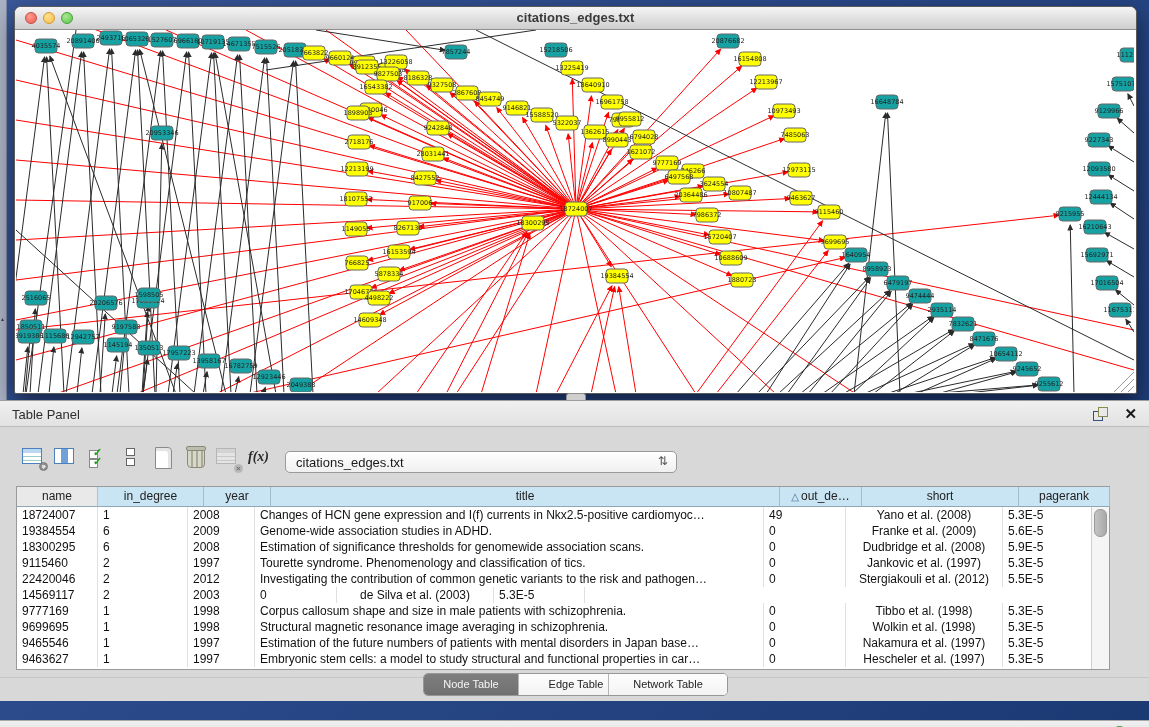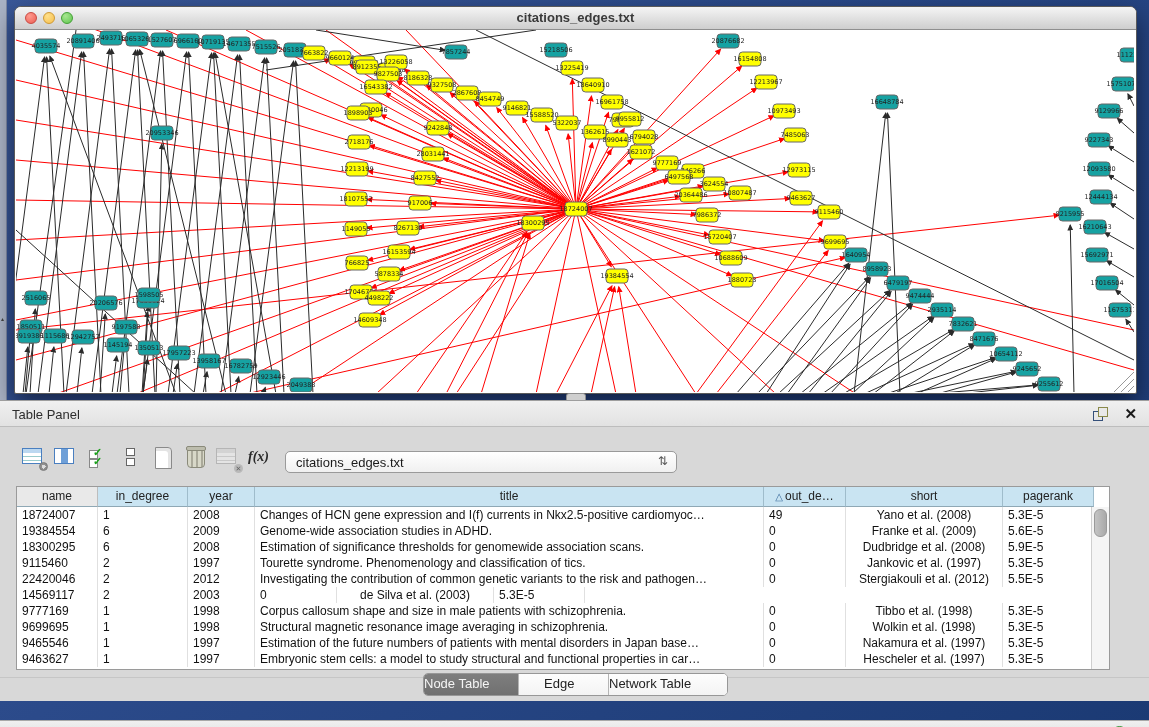--- a/index.html
+++ b/index.html
@@ -74,21 +74,21 @@
   .tbody{position:absolute;left:0;top:20px;}
   .tr{display:flex;height:16px;line-height:16px;cursor:default;}
   .td{box-sizing:border-box;font-size:12px;color:#111;overflow:hidden;white-space:nowrap;
      border-right:1px solid #e0e0e0;padding:0 5px;}
   .td.c{text-align:center;}
   .scrollcol{position:absolute;right:0;top:20px;bottom:0;width:17px;background:#f5f5f5;border-left:1px solid #cfcfcf;}
   .thumb{position:absolute;left:2px;top:2px;width:11px;height:26px;border-radius:6px;background:linear-gradient(90deg,#c4c4c4,#a9a9a9);border:1px solid #9a9a9a;}
   
   .tabrow-line{position:absolute;left:0;top:250px;width:1149px;height:1px;background:#c6c6c6;}
   .tabs{position:absolute;left:423px;top:246px;height:21px;display:flex;border:1px solid #979797;border-radius:5px;overflow:hidden;background:#fff;}
-  .tab{height:37px;line-height:20px;text-align:left;font-size:13px;color:#222;background:linear-gradient(#fdfdfd,#ececec);
+  .tab{height:37px;line-height:20px;text-align:center;font-size:11px;color:#222;background:linear-gradient(#fdfdfd,#ececec);
      border-right:1px solid #b5b5b5;cursor:pointer;box-sizing:border-box;}
   .tab:last-child{border-right:none;}
   .tab.active{background:linear-gradient(#7e7e7e,#666);color:#f5f5f5;}
   
   .status{position:absolute;left:0;top:720px;width:1149px;height:26px;background:linear-gradient(#f0f0f0,#d6d6d6);
      border-top:1px solid #a8a8a8;box-sizing:border-box;text-align:center;}
   .status .mem{position:absolute;right:44px;top:6px;font-size:12px;color:#222;}
   .memdot{position:absolute;right:22px;top:5px;width:15px;height:15px;border-radius:50%;
      background:radial-gradient(circle at 35% 30%,#90e07f,#3cb043);border:1px solid #2f8f2f;box-sizing:border-box;}
 </style>
@@ -577,21 +577,21 @@
       </div>
     </div>
     <div class="dropdown">
       <span class="dval">citations_edges.txt</span>
       <span class="dud">⇅</span>
     </div>
 
     <div class="tbl">
       <div class="thead" id="thead">
           <div class="th gray" style="width: 81px;">name</div>
-          <div class="th" style="width: 90px;">in_degree</div>
+          <div class="th" style="width: 106px;">in_degree</div>
           <div class="th" style="width: 67px;">year</div>
           <div class="th" style="width: 509px;">title</div>
           <div class="th" style="width: 82px;"><span class="sortg">△</span>out_de…</div>
           <div class="th" style="width: 157px;">short</div>
           <div class="th" style="width: 91px;">pagerank</div>
         </div>
       <div class="tbody" id="tbody">
           <div class="tr">
             <div class="td" style="width: 81px;">18724007</div>
             <div class="td" style="width: 90px;">1</div>

